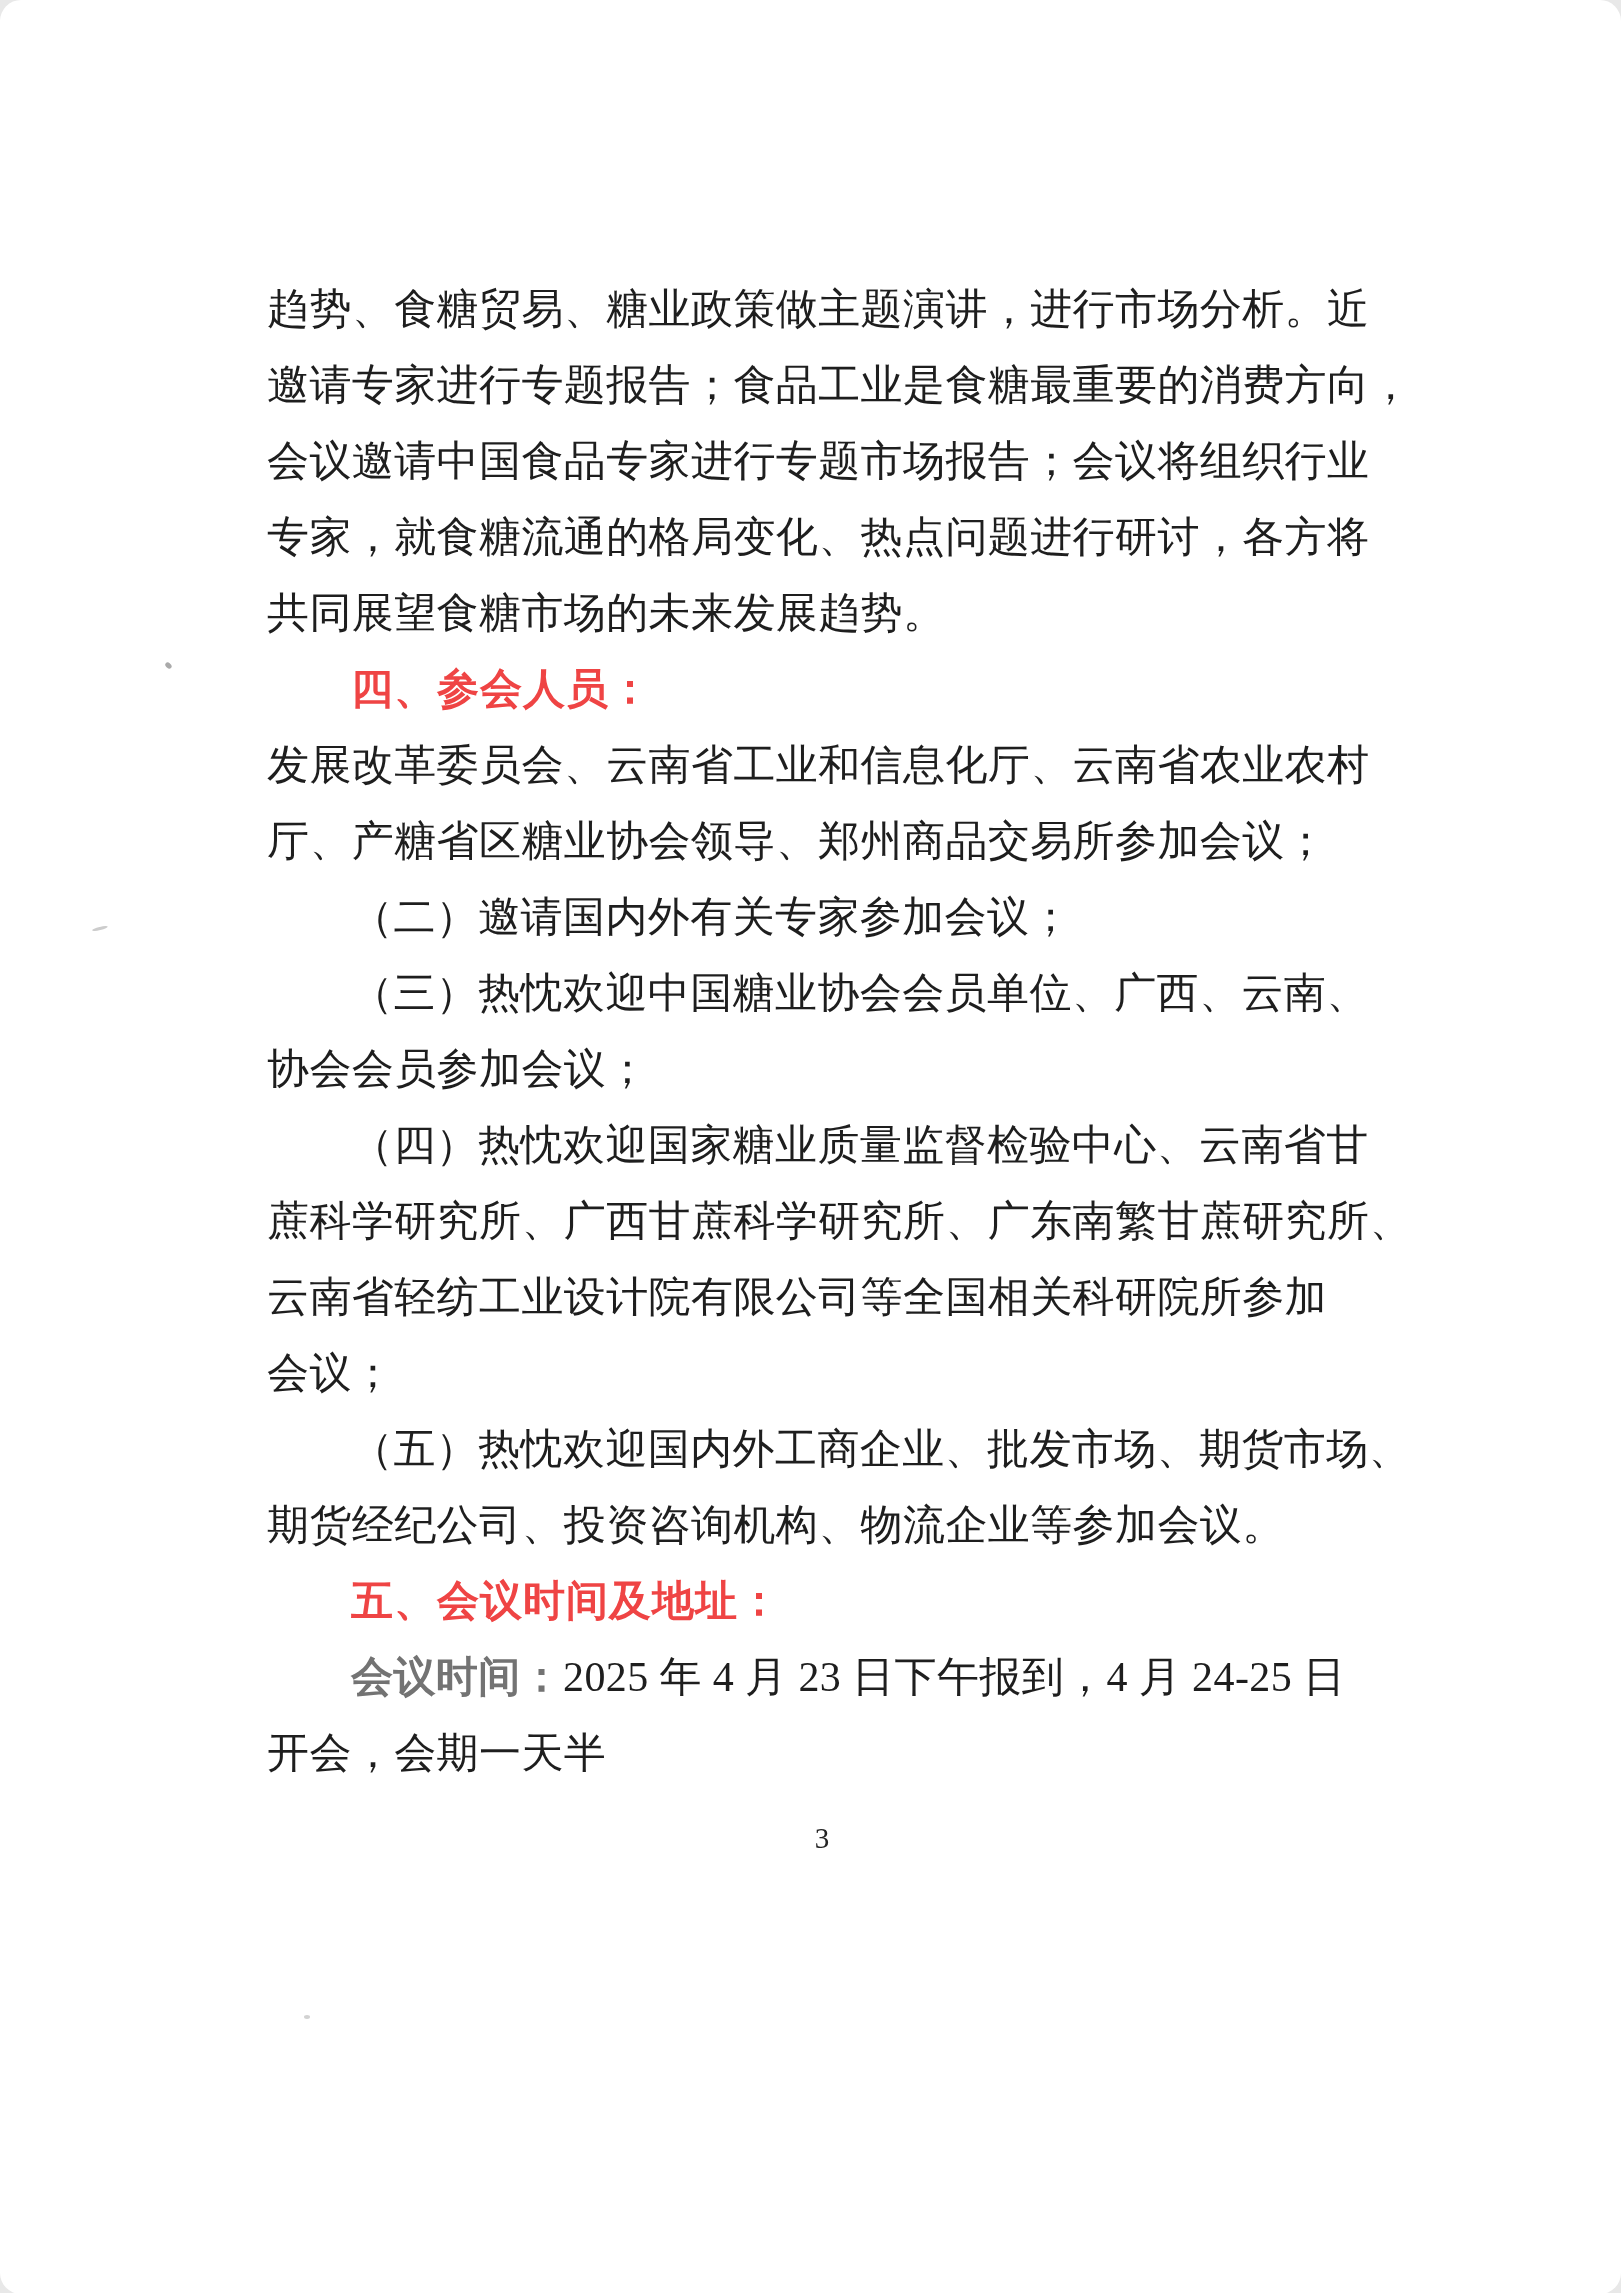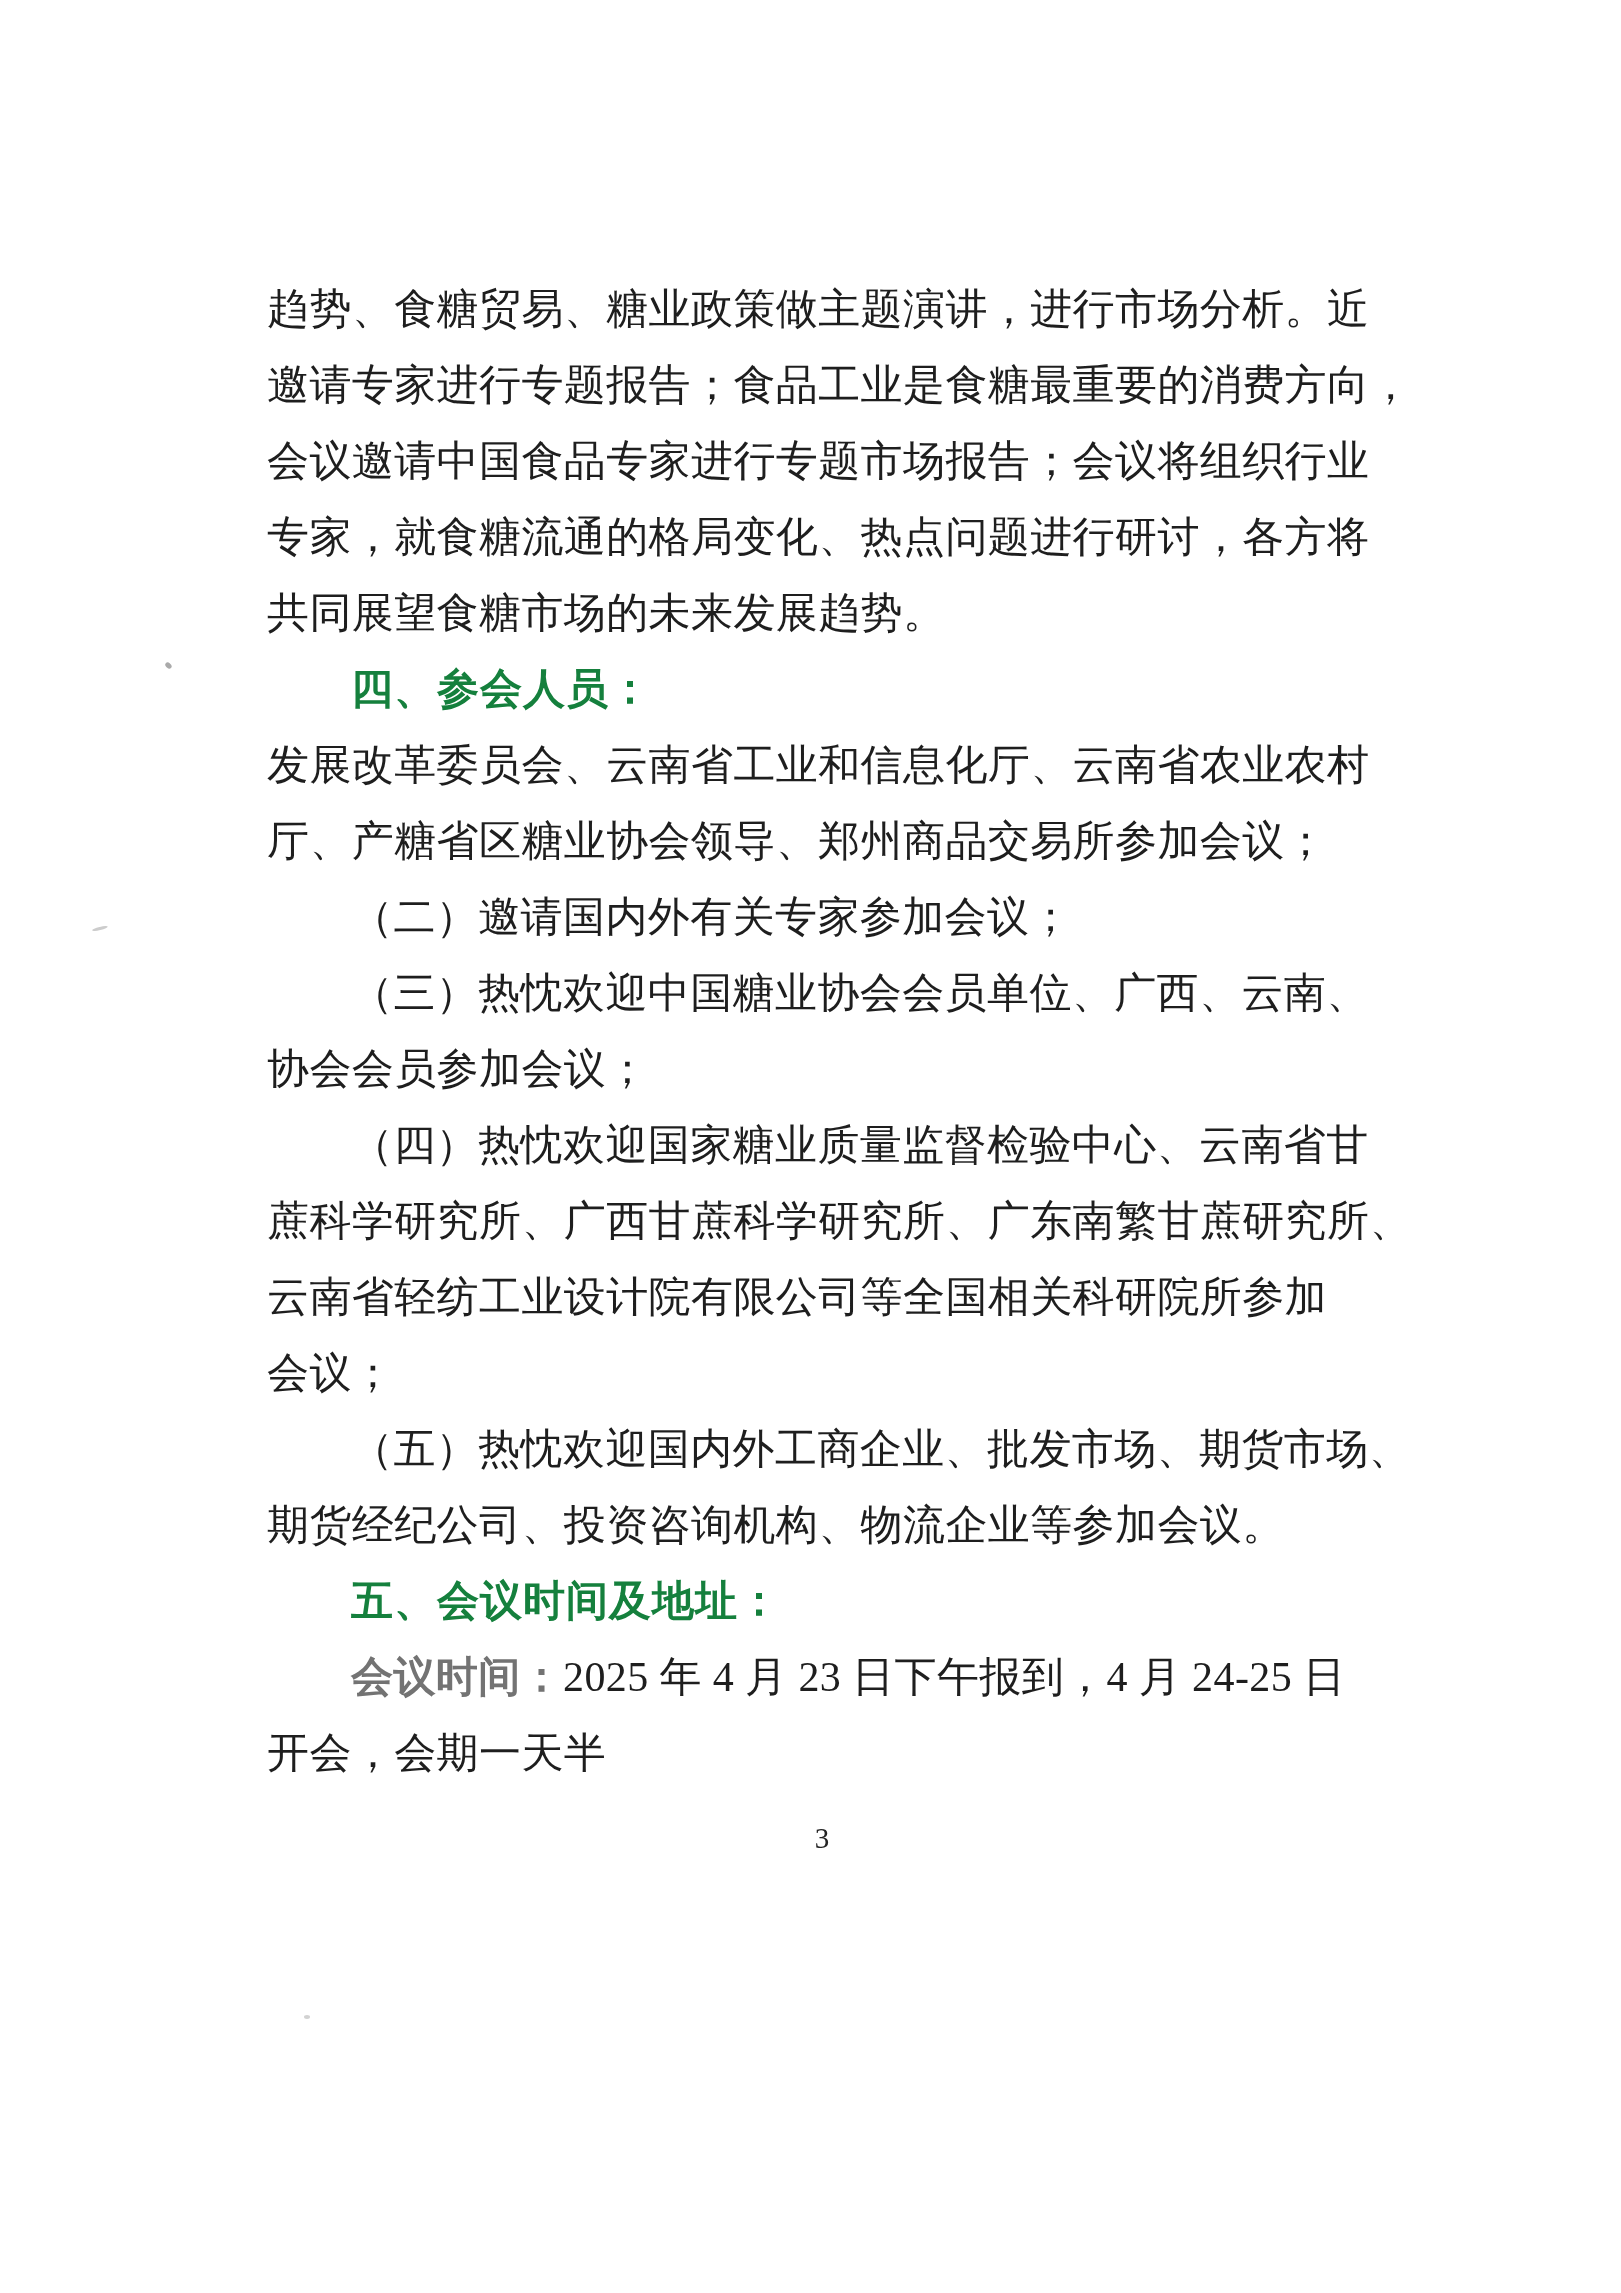--- a/index.html
+++ b/index.html
@@ -2,40 +2,41 @@
 <html lang="zh"><head>
 <meta charset="utf-8">
 <style>
   html,body{margin:0;padding:0;background:#e8e8e8;}
   .page{
     position:relative;
     width:1621px;height:2294px;
     margin:0 auto;
     background:#ffffff;
     overflow:hidden;
+    border-radius:21px;
   }
   .content{
     position:absolute;
     left:267px;top:271px;
     width:1110px;
   }
   .line{
     height:76px;
     line-height:76px;
     font-size:42px;
     letter-spacing:0.4px;
     color:#1e1e1e;
     font-family:"Liberation Serif","DejaVu Serif",serif;
     white-space:nowrap;
   }
   .indent{ text-indent:84px; }
   .heading{
     font-family:"Liberation Sans","DejaVu Sans",sans-serif;
     font-weight:700;
-    color:#15803d;
+    color:#ef4444;
     letter-spacing:1px;
   }
   .inline-heading{
     font-family:"Liberation Sans","DejaVu Sans",sans-serif;
     font-weight:700;
     color:#737373;
   }
   .page-number{
     margin-top:25.5px;
     height:43px;line-height:43px;

